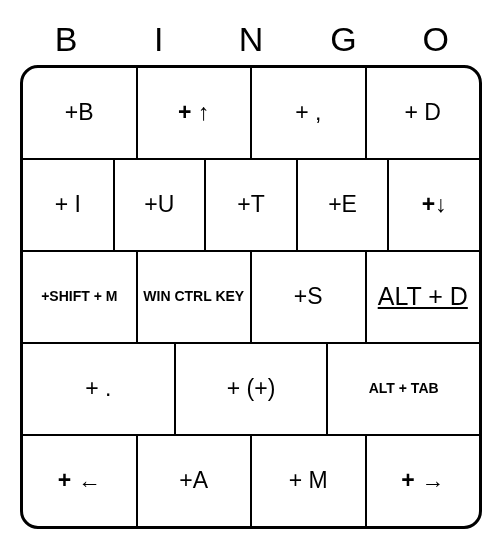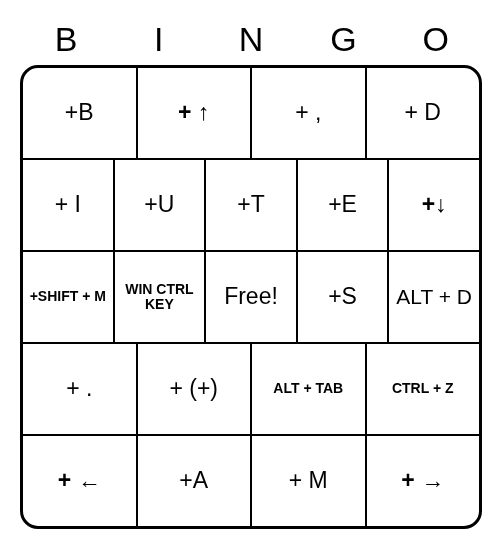--- a/index.html
+++ b/index.html
@@ -45,21 +45,21 @@
     align-items: center;
     justify-content: center;
     text-align: center;
     font-size: 23px;
     color: #000;
     padding: 2px;
     line-height: 1.1;
     word-break: break-word;
   }
   .cell.small { font-size: 14px; font-weight: bold; }
-  .cell.med { font-size: 21px; }
+  .cell.med { font-size: 25px; text-decoration: underline; }
   .cell:last-child { border-right: none; }
   .arrow {
     font-family: Arial, sans-serif;
     font-weight: bold;
   }
 </style>
 </head>
 <body>
 
 <div class="bingo-card">
@@ -103,41 +103,35 @@
         </div>
       </div>
       <div class="grid-row">
         <div class="cell small">
           <span>+SHIFT + M</span>
         </div>
         <div class="cell small">
           <span>WIN CTRL KEY</span>
         </div>
         <div class="cell">
-          <span>Free!</span>
-        </div>
-        <div class="cell">
           <span>+S</span>
         </div>
         <div class="cell med">
           <span>ALT + D</span>
         </div>
       </div>
       <div class="grid-row">
         <div class="cell">
           <span>+ .</span>
         </div>
         <div class="cell">
           <span>+ (+)</span>
         </div>
         <div class="cell small">
           <span>ALT + TAB</span>
-        </div>
-        <div class="cell small">
-          <span>CTRL + Z</span>
         </div>
       </div>
       <div class="grid-row">
         <div class="cell">
           <span class="arrow">+ ←</span>
         </div>
         <div class="cell">
           <span>+A</span>
         </div>
         <div class="cell">

